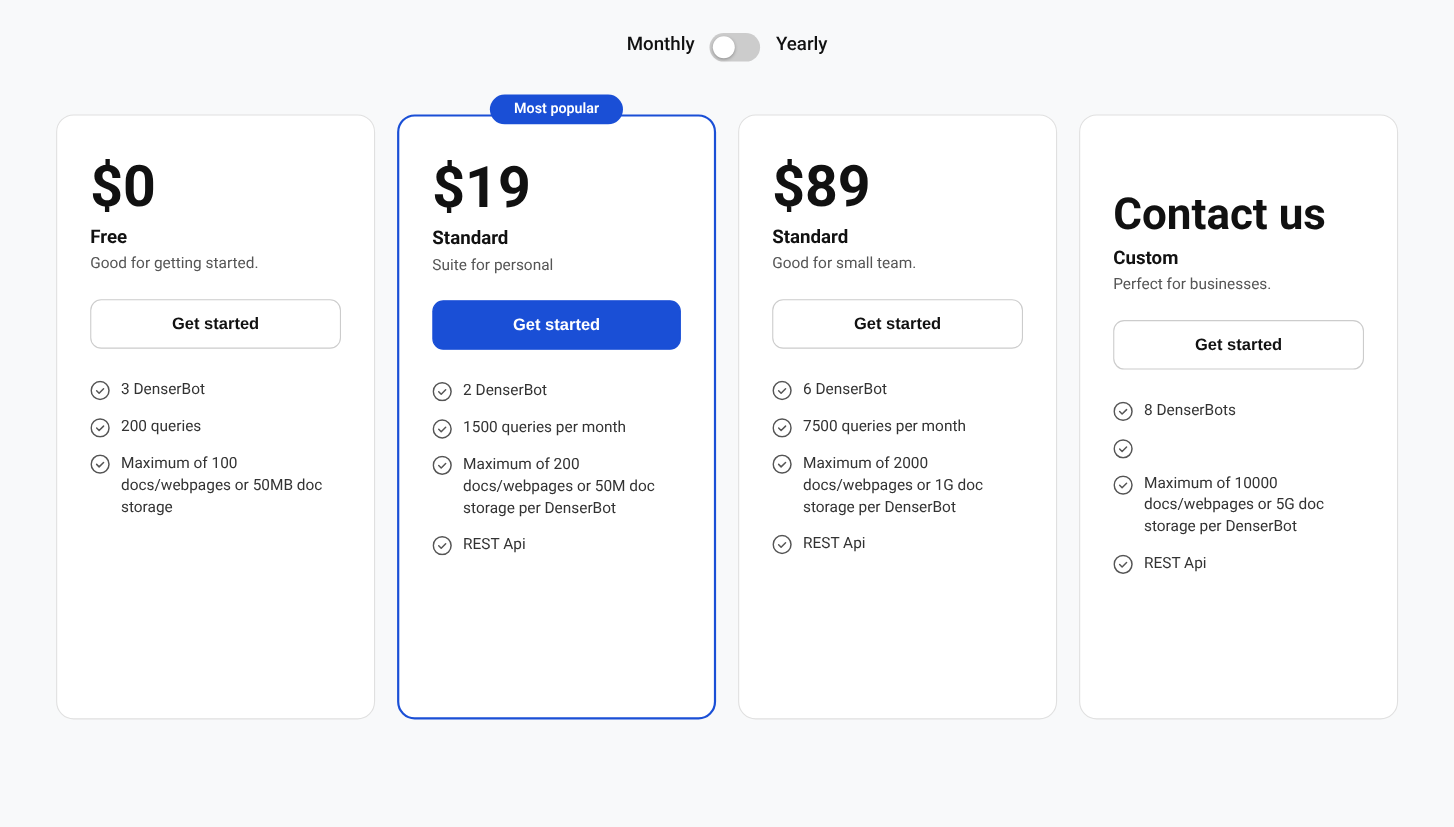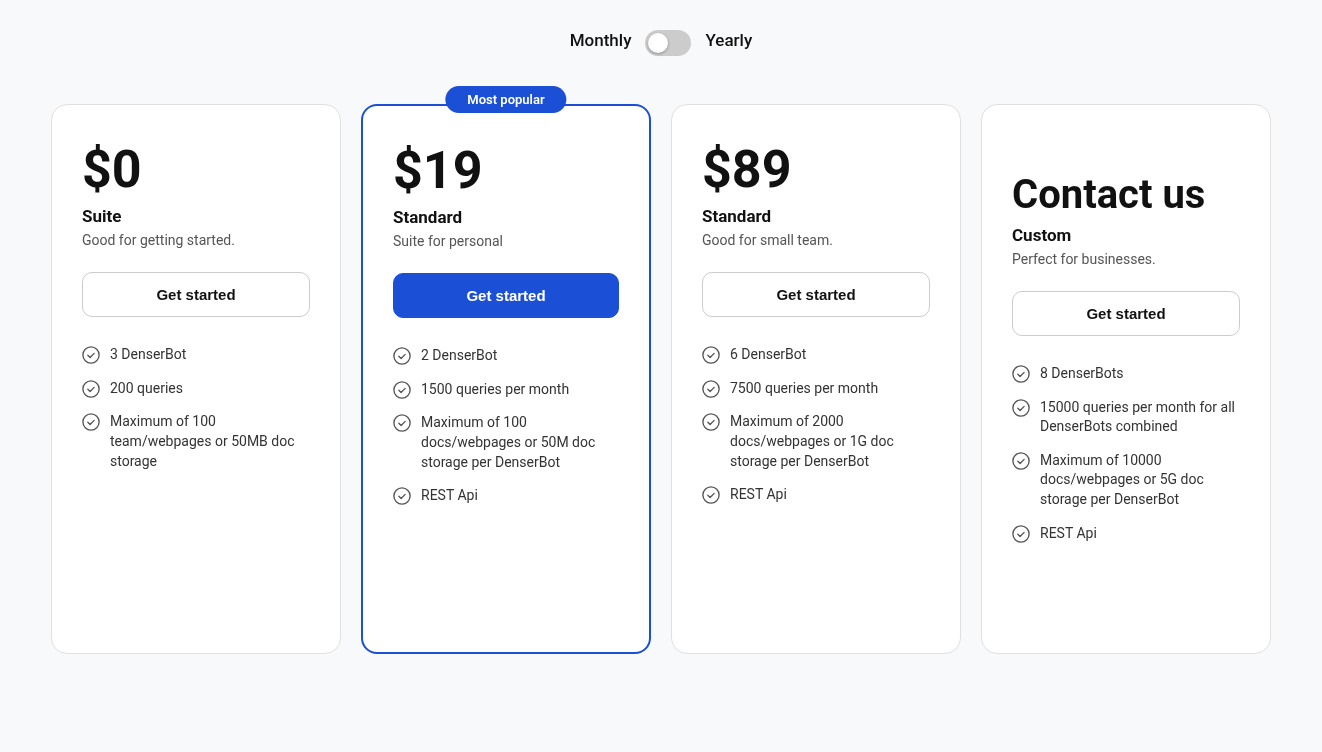--- a/index.html
+++ b/index.html
@@ -172,41 +172,41 @@
 <div class="billing-toggle">
   <span class="billing-label">Monthly</span>
   <div class="toggle-switch">
     <div class="toggle-knob"></div>
   </div>
   <span class="billing-label">Yearly</span>
 </div>
 
 <div class="plans-container" id="plans-container">
 <div class="plan-wrapper">
-      <div class="plan-card"><div class="plan-price">$0</div><div class="plan-name">Suite</div><div class="plan-desc">Good for getting started.</div><button class="plan-btn">Get started</button><ul class="features-list">
+      <div class="plan-card"><div class="plan-price">$0</div><div class="plan-name">Free</div><div class="plan-desc">Good for getting started.</div><button class="plan-btn">Get started</button><ul class="features-list">
           <li class="feature-item">
             <svg class="check-icon" viewBox="0 0 20 20" fill="none">
               <circle cx="10" cy="10" r="9" stroke="#555" stroke-width="1.5"></circle>
               <path d="M6.5 10.2l2.5 2.5 4.5-4.5" stroke="#555" stroke-width="1.5" stroke-linecap="round" stroke-linejoin="round"></path>
             </svg>
             <span>3 DenserBot</span>
           </li>
           <li class="feature-item">
             <svg class="check-icon" viewBox="0 0 20 20" fill="none">
               <circle cx="10" cy="10" r="9" stroke="#555" stroke-width="1.5"></circle>
               <path d="M6.5 10.2l2.5 2.5 4.5-4.5" stroke="#555" stroke-width="1.5" stroke-linecap="round" stroke-linejoin="round"></path>
             </svg>
             <span>200 queries</span>
           </li>
           <li class="feature-item">
             <svg class="check-icon" viewBox="0 0 20 20" fill="none">
               <circle cx="10" cy="10" r="9" stroke="#555" stroke-width="1.5"></circle>
               <path d="M6.5 10.2l2.5 2.5 4.5-4.5" stroke="#555" stroke-width="1.5" stroke-linecap="round" stroke-linejoin="round"></path>
             </svg>
-            <span>Maximum of 100 team/webpages or 50MB doc storage</span>
+            <span>Maximum of 100 docs/webpages or 50MB doc storage</span>
           </li>
         </ul></div>
     </div>
     <div class="plan-wrapper">
       <div class="popular-badge">Most popular</div>
       <div class="plan-card popular"><div class="plan-price">$19</div><div class="plan-name">Standard</div><div class="plan-desc">Suite for personal</div><button class="plan-btn primary">Get started</button><ul class="features-list">
           <li class="feature-item">
             <svg class="check-icon" viewBox="0 0 20 20" fill="none">
               <circle cx="10" cy="10" r="9" stroke="#555" stroke-width="1.5"></circle>
               <path d="M6.5 10.2l2.5 2.5 4.5-4.5" stroke="#555" stroke-width="1.5" stroke-linecap="round" stroke-linejoin="round"></path>
@@ -218,21 +218,21 @@
               <circle cx="10" cy="10" r="9" stroke="#555" stroke-width="1.5"></circle>
               <path d="M6.5 10.2l2.5 2.5 4.5-4.5" stroke="#555" stroke-width="1.5" stroke-linecap="round" stroke-linejoin="round"></path>
             </svg>
             <span>1500 queries per month</span>
           </li>
           <li class="feature-item">
             <svg class="check-icon" viewBox="0 0 20 20" fill="none">
               <circle cx="10" cy="10" r="9" stroke="#555" stroke-width="1.5"></circle>
               <path d="M6.5 10.2l2.5 2.5 4.5-4.5" stroke="#555" stroke-width="1.5" stroke-linecap="round" stroke-linejoin="round"></path>
             </svg>
-            <span>Maximum of 100 docs/webpages or 50M doc storage per DenserBot</span>
+            <span>Maximum of 200 docs/webpages or 50M doc storage per DenserBot</span>
           </li>
           <li class="feature-item">
             <svg class="check-icon" viewBox="0 0 20 20" fill="none">
               <circle cx="10" cy="10" r="9" stroke="#555" stroke-width="1.5"></circle>
               <path d="M6.5 10.2l2.5 2.5 4.5-4.5" stroke="#555" stroke-width="1.5" stroke-linecap="round" stroke-linejoin="round"></path>
             </svg>
             <span>REST Api</span>
           </li>
         </ul></div>
     </div>
@@ -275,21 +275,20 @@
               <circle cx="10" cy="10" r="9" stroke="#555" stroke-width="1.5"></circle>
               <path d="M6.5 10.2l2.5 2.5 4.5-4.5" stroke="#555" stroke-width="1.5" stroke-linecap="round" stroke-linejoin="round"></path>
             </svg>
             <span>8 DenserBots</span>
           </li>
           <li class="feature-item">
             <svg class="check-icon" viewBox="0 0 20 20" fill="none">
               <circle cx="10" cy="10" r="9" stroke="#555" stroke-width="1.5"></circle>
               <path d="M6.5 10.2l2.5 2.5 4.5-4.5" stroke="#555" stroke-width="1.5" stroke-linecap="round" stroke-linejoin="round"></path>
             </svg>
-            <span>15000 queries per month for all DenserBots combined</span>
           </li>
           <li class="feature-item">
             <svg class="check-icon" viewBox="0 0 20 20" fill="none">
               <circle cx="10" cy="10" r="9" stroke="#555" stroke-width="1.5"></circle>
               <path d="M6.5 10.2l2.5 2.5 4.5-4.5" stroke="#555" stroke-width="1.5" stroke-linecap="round" stroke-linejoin="round"></path>
             </svg>
             <span>Maximum of 10000 docs/webpages or 5G doc storage per DenserBot</span>
           </li>
           <li class="feature-item">
             <svg class="check-icon" viewBox="0 0 20 20" fill="none">

